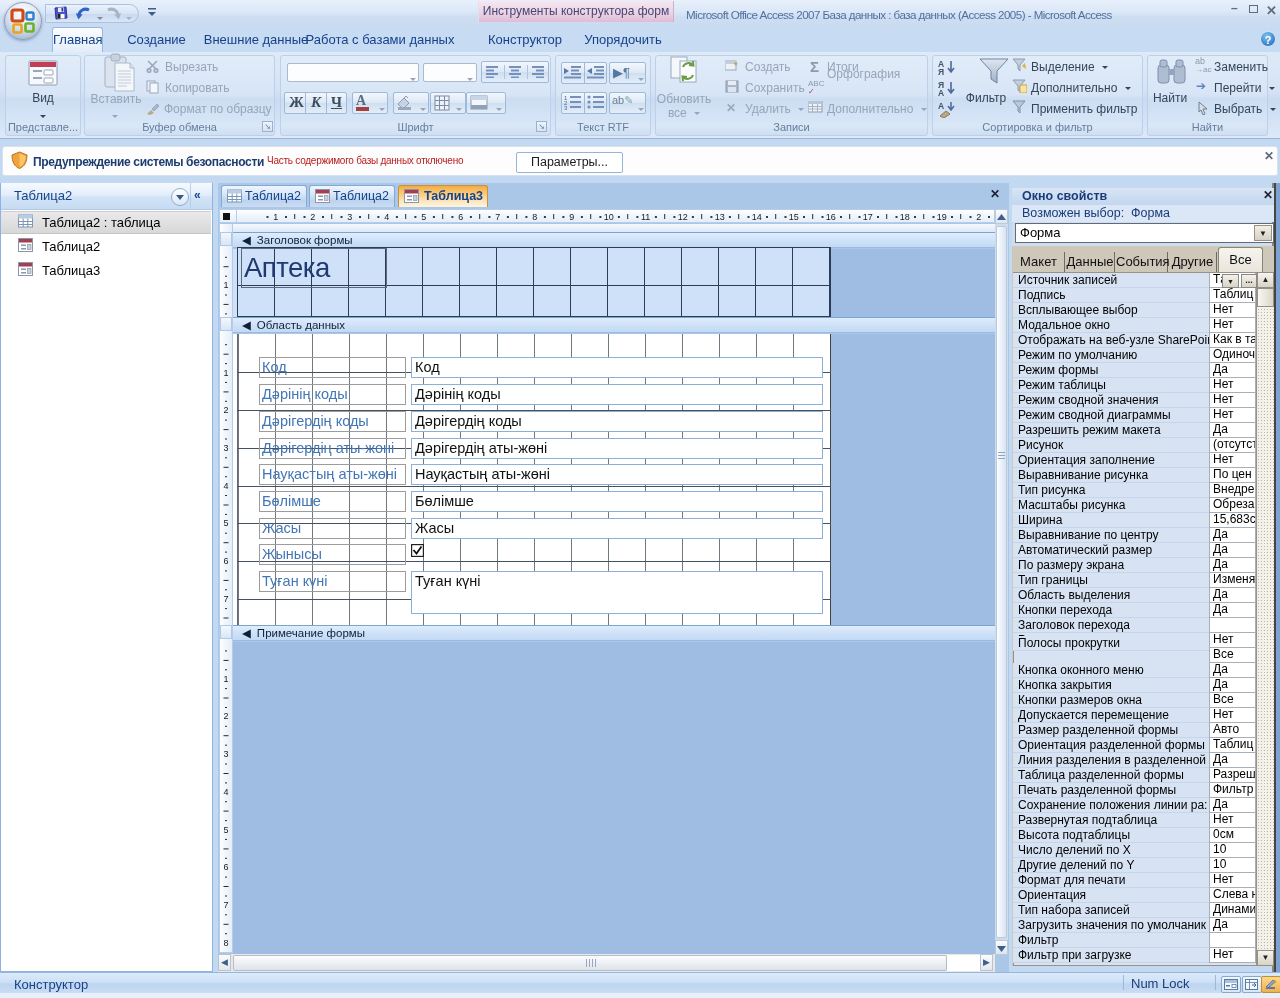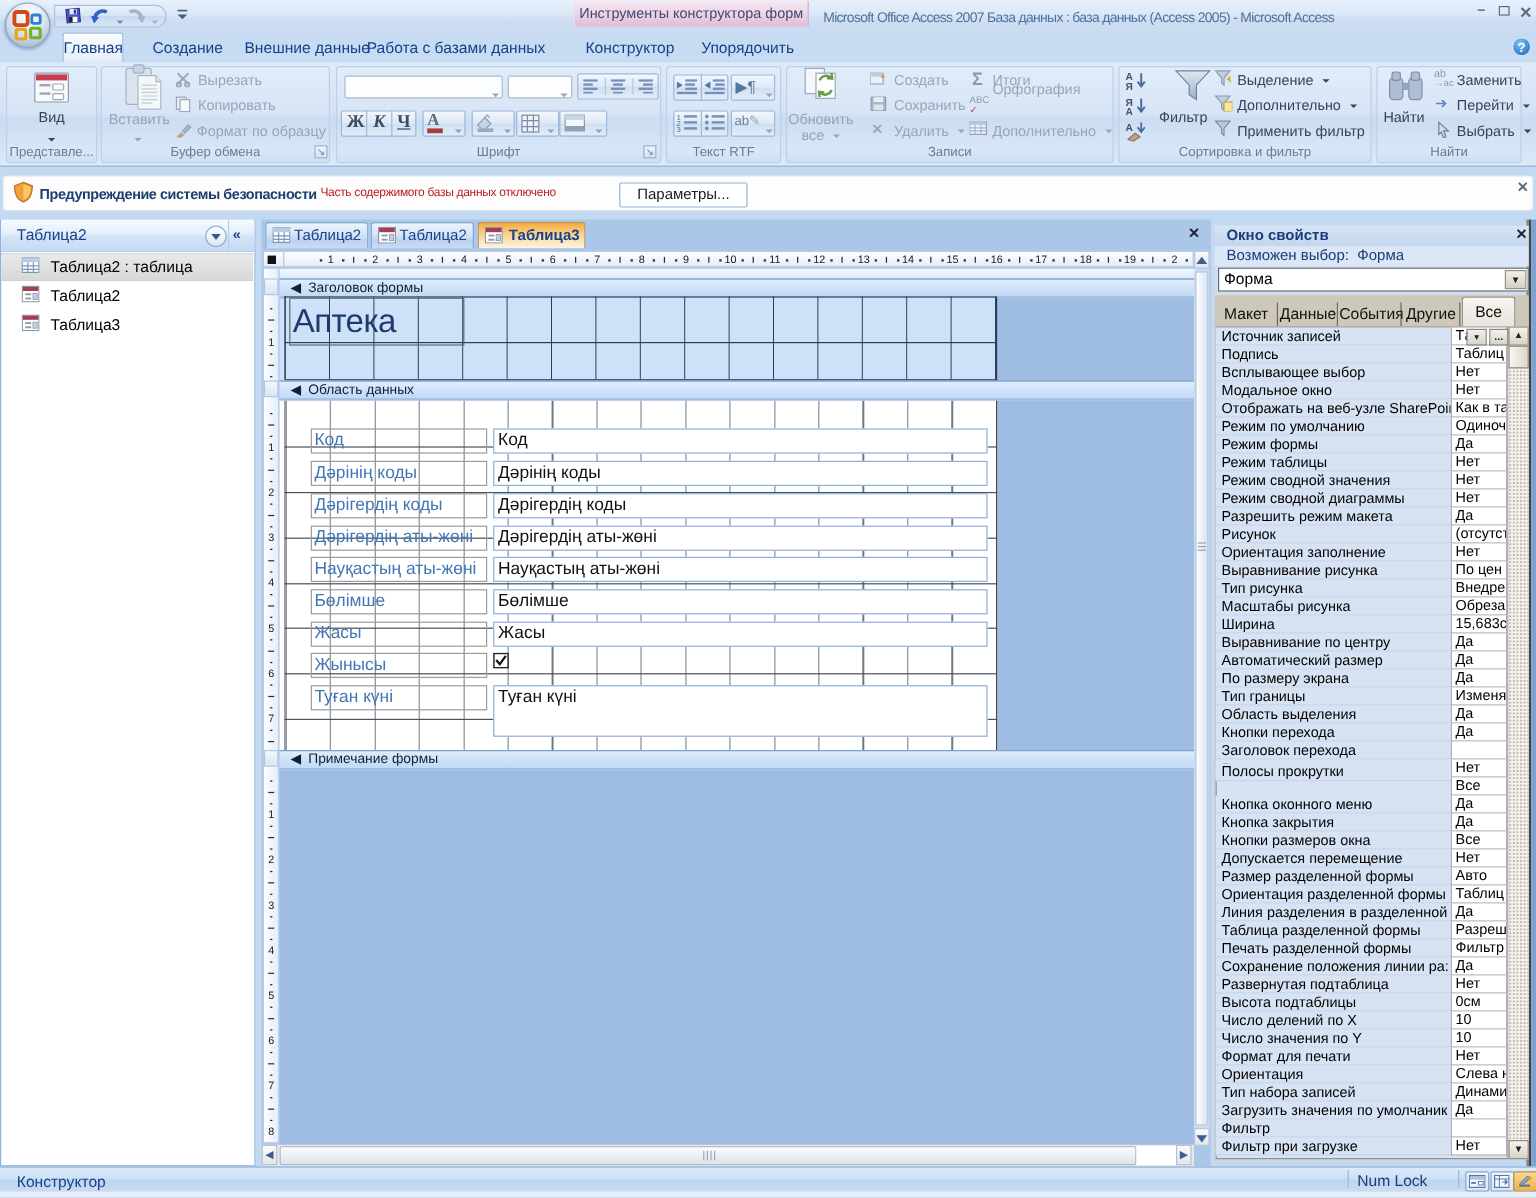--- a/index.html
+++ b/index.html
@@ -843,21 +843,21 @@
 <div class="pr" style="top:783px">Печать разделенной формы</div>
 <div class="pv" style="top:783px">Фильтр</div>
 <div class="pr" style="top:798px">Сохранение положения линии ра:</div>
 <div class="pv" style="top:798px">Да</div>
 <div class="pr" style="top:813px">Развернутая подтаблица</div>
 <div class="pv" style="top:813px">Нет</div>
 <div class="pr" style="top:828px">Высота подтаблицы</div>
 <div class="pv" style="top:828px">0см</div>
 <div class="pr" style="top:843px">Число делений по X</div>
 <div class="pv" style="top:843px">10</div>
-<div class="pr" style="top:858px">Число значения по Y</div>
+<div class="pr" style="top:858px">Другие делений по Y</div>
 <div class="pv" style="top:858px">10</div>
 <div class="pr" style="top:873px">Формат для печати</div>
 <div class="pv" style="top:873px">Нет</div>
 <div class="pr" style="top:888px">Ориентация</div>
 <div class="pv" style="top:888px">Слева н</div>
 <div class="pr" style="top:903px">Тип набора записей</div>
 <div class="pv" style="top:903px">Динами</div>
 <div class="pr" style="top:918px">Загрузить значения по умолчаник</div>
 <div class="pv" style="top:918px">Да</div>
 <div class="pr" style="top:933px">Фильтр</div>

